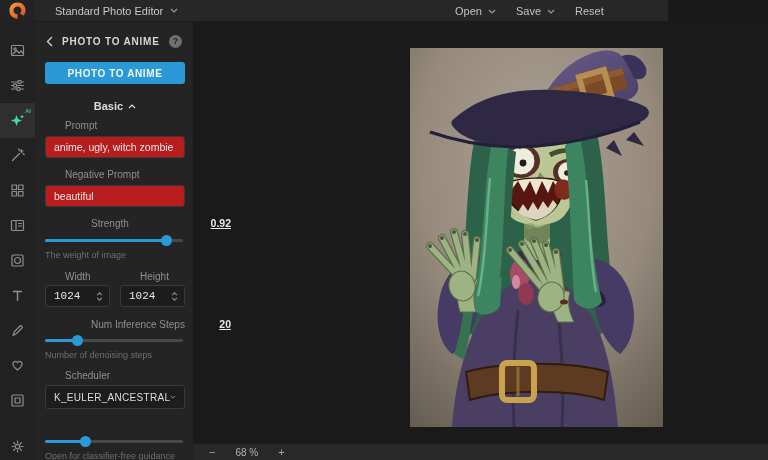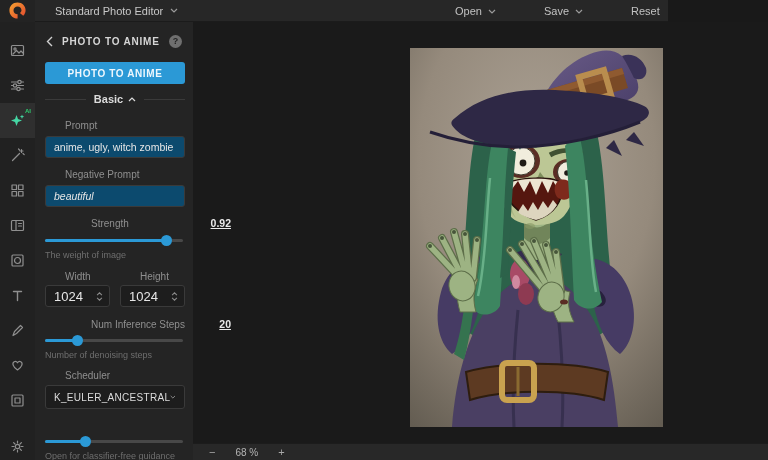--- a/index.html
+++ b/index.html
@@ -11,21 +11,21 @@
     color:#cfcfcf; font-size:11px;
     -webkit-font-smoothing:antialiased;
   }
   
   .topbar { position:absolute; left:0; top:0; width:668px; height:22px;
     background:#272727; display:flex; align-items:center; z-index:5;
     border-bottom:1px solid #1b1b1b; }
   .logo { width:35px; height:22px; display:flex; align-items:center; justify-content:center; cursor:pointer; background:#232323; }
   .app-tab { display:flex; align-items:center; gap:7px; padding:0 14px 0 20px;
     height:22px; color:#c8c8c8; font-size:11px; cursor:pointer; }
-  .menus { position:absolute; left:455px; top:0; height:22px; display:flex; align-items:center; gap:48px; }
+  .menus { position:absolute; left:455px; top:0; height:22px; display:flex; align-items:center; gap:20px; }
   .menu-item { display:flex; align-items:center; gap:6px; color:#c2c2c2; font-size:11px; cursor:pointer; }
   .chev { display:inline-block; }
   
   .rail { position:absolute; left:0; top:22px; width:35px; height:438px;
     background:#212121; display:flex; flex-direction:column; align-items:center;
     padding-top:11px; z-index:4; }
   .ri { position:relative; width:35px; height:35px; display:flex; align-items:center;
     justify-content:center; cursor:pointer; flex:0 0 35px; }
   .ri svg { stroke:#8f8f8f; fill:none; stroke-width:1.2; stroke-linecap:round; stroke-linejoin:round; }
   .ri.active { background:#2f2f2f; }
@@ -36,39 +36,39 @@
     background:#242424; z-index:3; }
   .p-header { position:absolute; left:0; top:0; width:158px; height:38px;
     display:flex; align-items:center; padding:0 11px; gap:9px; }
   .p-title { flex:1; font-size:10px; font-weight:bold; letter-spacing:.8px; color:#d6d6d6; }
   .help-dot { width:13px; height:13px; border-radius:50%; background:#6f6f6f; color:#242424;
     font-size:9px; font-weight:bold; display:flex; align-items:center; justify-content:center; cursor:pointer; }
   .apply-btn { position:absolute; left:10px; top:40px; width:140px; height:22px;
     background:#2b99d6; border:none; border-radius:3px; color:#eef7fd;
     font-family:inherit; font-size:10px; font-weight:bold; letter-spacing:.6px; cursor:pointer; }
   .section { position:absolute; left:10px; top:70px; width:140px; height:14px;
-    display:flex; align-items:center; gap:8px; cursor:pointer; }
+    display:flex; align-items:center; gap:8px; cursor:pointer;flex-direction:column; }
   .section .line { flex:1; height:1px; background:#3a3a3a; }
   .section .s-label { font-size:11px; font-weight:bold; color:#dcdcdc; display:flex; align-items:center; gap:5px; }
   .f-label { position:absolute; left:10px; font-size:10px; color:#8f8f8f;padding-left:20px; }
   .f-row { position:absolute; left:10px; width:140px; display:flex; justify-content:space-between; align-items:center;margin-left:46px; }
   .f-row .val { color:#eaeaea; font-size:10.5px; font-weight:bold;text-decoration:underline; }
   .f-row .lab { font-size:10px; color:#8f8f8f; }
   .t-input { position:absolute; left:10px; width:140px; height:22px;
-    background:#0c4a6e; border:1px solid #3a3a3a; border-radius:3px;
+    background:#b91c1c; border:1px solid #3a3a3a; border-radius:3px;
     color:#e6e6e6; font-family:inherit; font-size:10.5px; padding:0 8px; }
   .helptext { position:absolute; left:10px; font-size:9px; color:#6e6e6e;text-align:right; }
   .slider { position:absolute; left:10px; width:138px; height:12px; cursor:pointer; }
   .slider .track { position:absolute; left:0; right:0; top:5px; height:3px; background:#484848; border-radius:2px; }
   .slider .fill { height:3px; background:#2b99d6; border-radius:2px; width:0; }
   .slider .handle { position:absolute; top:1px; width:11px; height:11px; border-radius:50%; background:#2b99d6; }
   .stepper { position:absolute; width:65px; height:22px; background:#1d1d1d;
     border:1px solid #3a3a3a; border-radius:3px; display:flex; align-items:center; }
   .stepper input { flex:1; width:38px; background:transparent; border:none; color:#e6e6e6;
-    font-family:Liberation Sans, sans-serif; font-size:13px; padding-left:8px; }
+    font-family:Liberation Mono, monospace; font-size:11px; padding-left:8px; }
   .spin { display:flex; flex-direction:column; gap:1px; padding-right:6px; cursor:pointer; }
   .select { position:absolute; left:10px; width:140px; height:24px; background:#1d1d1d;
     border:1px solid #3a3a3a; border-radius:3px; display:flex; align-items:center;
     justify-content:space-between; padding:0 8px; cursor:pointer; }
   .select .sel-val { font-size:10px; color:#dcdcdc; letter-spacing:.3px; }
   
   .canvas { position:absolute; left:193px; top:22px; width:575px; height:421px; background:#1a1a1a; }
   .artwork { position:absolute; left:217px; top:26px; width:253px; height:379px; }
   
   .statusbar { position:absolute; left:193px; top:443px; width:575px; height:17px;
@@ -213,21 +213,21 @@
           <path d="M1 4 L4 1 L7 4" stroke="#dcdcdc" fill="none" stroke-width="1.2"></path>
         </svg>
     </span>
     <span class="line"></span>
   </div>
 
   <div class="f-label" style="top:98px">Prompt</div>
   <input class="t-input" style="top: 114px;" value="anime, ugly, witch zombie">
 
   <div class="f-label" style="top:147px">Negative Prompt</div>
-  <input class="t-input" style="top: 163px; font-style: italic;" value="beautiful">
+  <input class="t-input" style="top: 163px;" value="beautiful">
 
   <div class="f-row" style="top:195px">
     <span class="lab">Strength</span>
     <span class="val">0.92</span>
   </div>
   <div class="slider" style="top:212px">
     <div class="track">
         <div class="fill" style="width: 88%;"></div>
       </div>
     <div class="handle" style="left: calc(88% - 5px);"></div>

